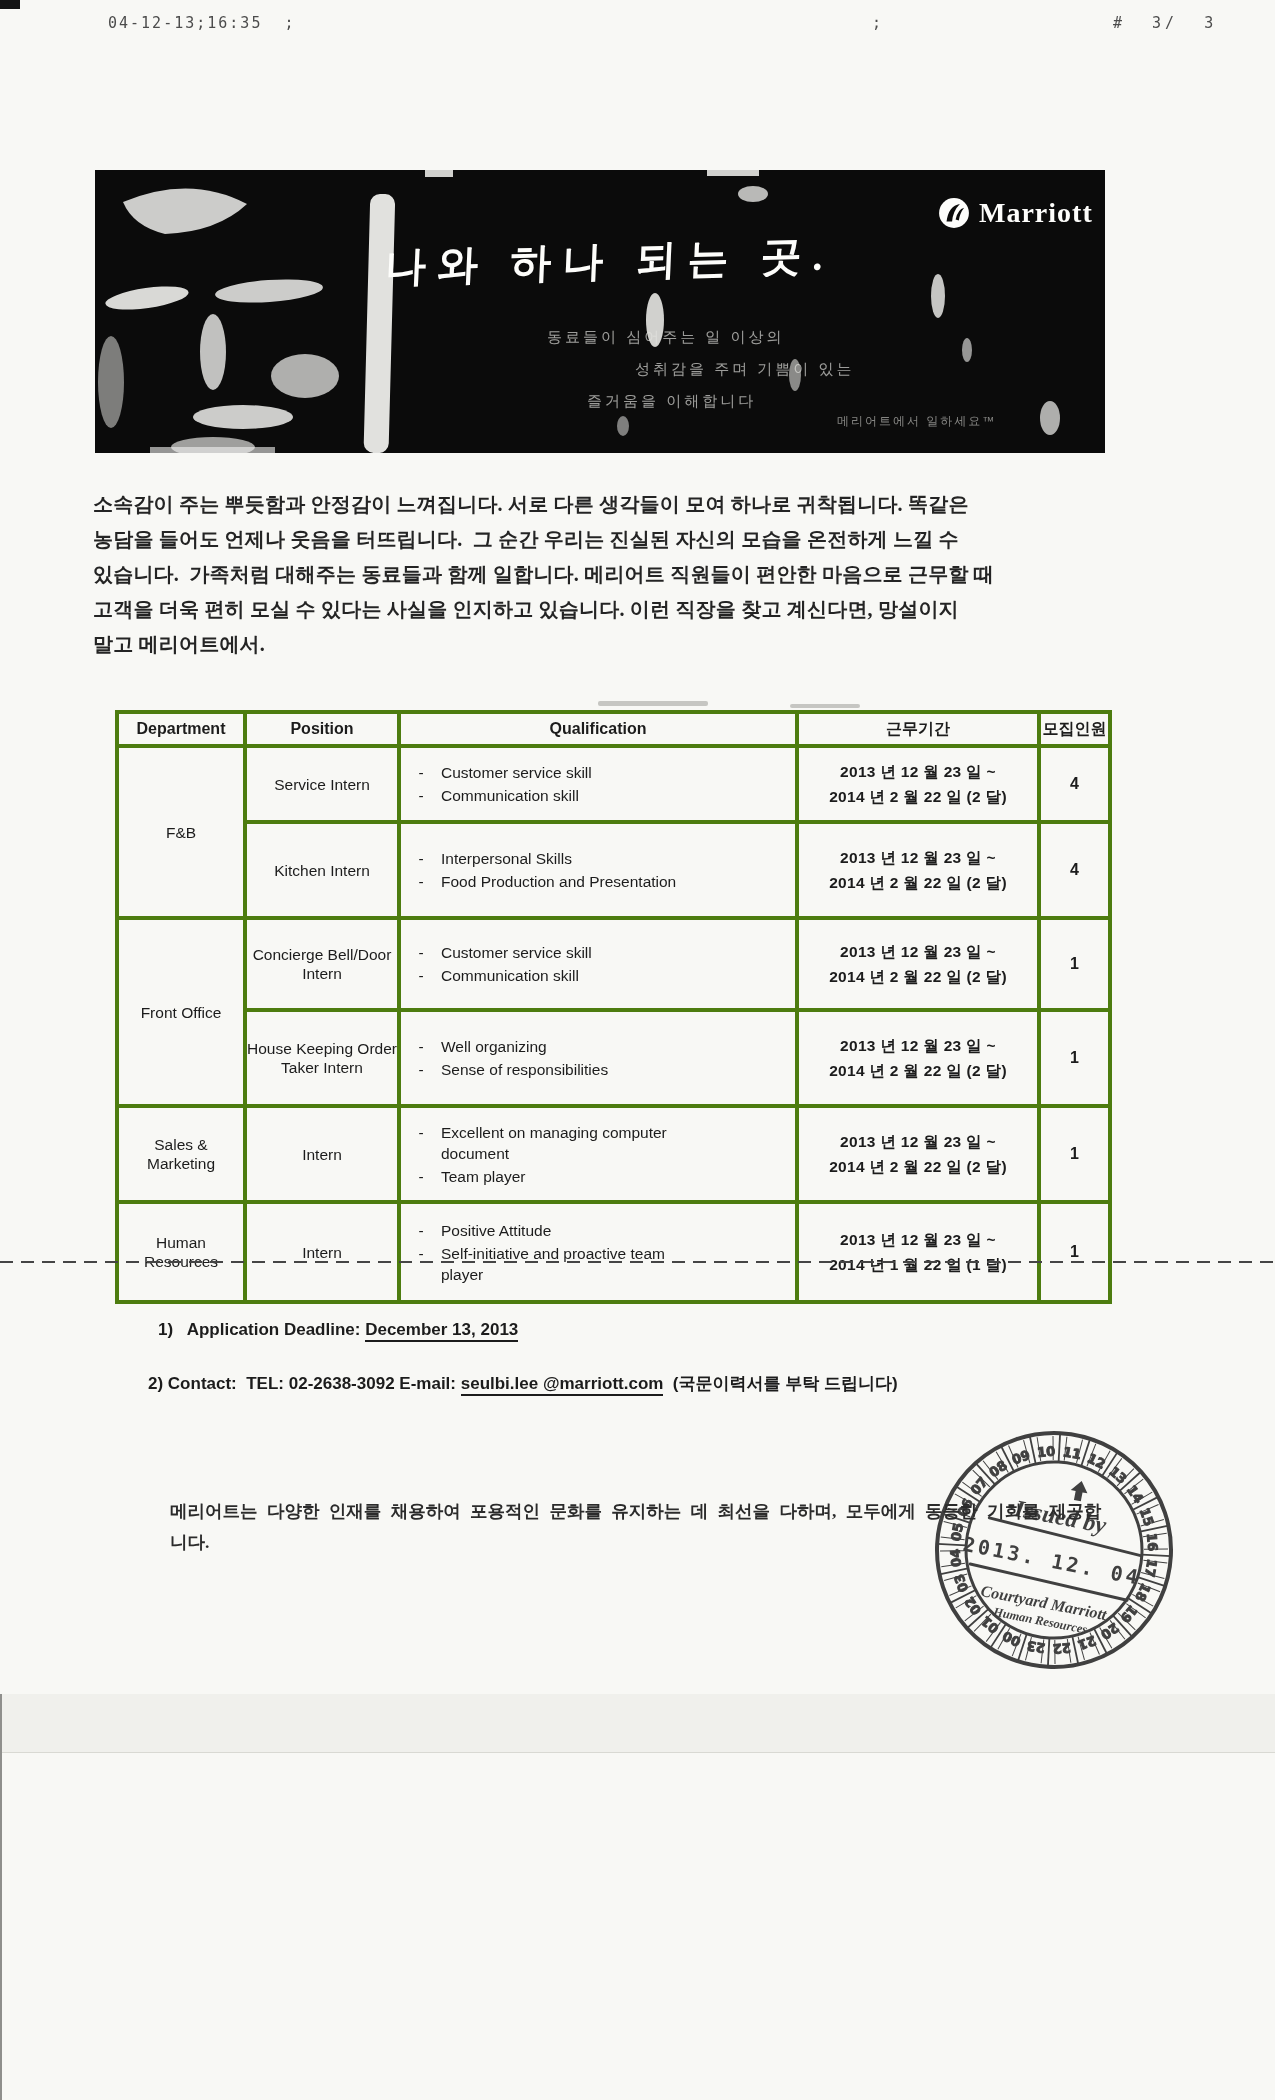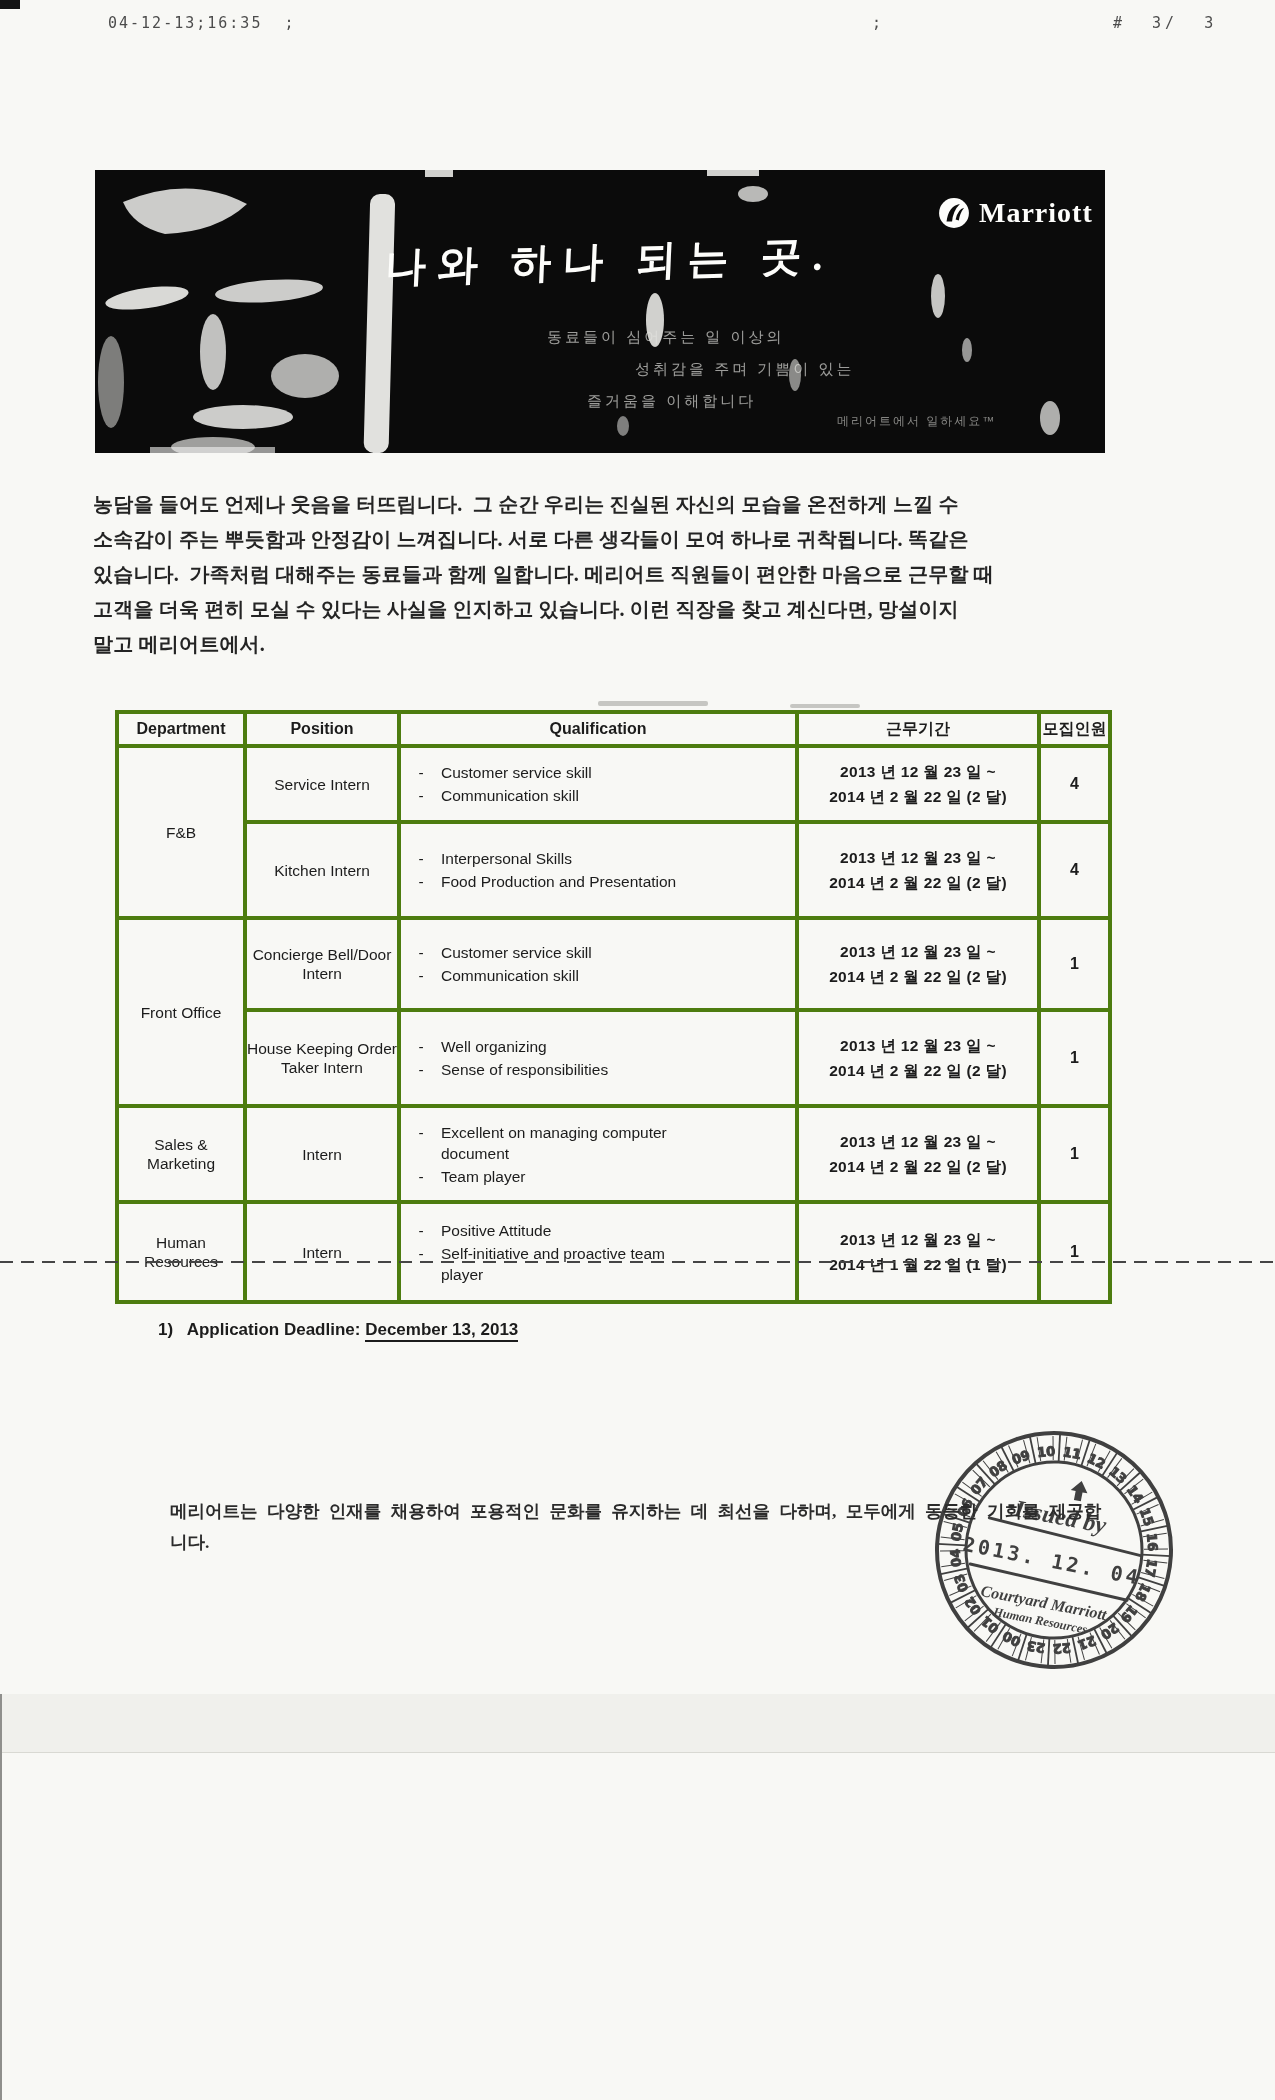--- a/index.html
+++ b/index.html
@@ -121,22 +121,22 @@
       <svg width="32" height="32" viewBox="0 0 30 30">
         <circle cx="15" cy="15" r="14" fill="#fdfdfb"></circle>
         <path d="M8 23 Q10 8 20.5 6.5 Q14 13 13.2 23 Z" fill="#0b0b0b"></path>
         <path d="M16.5 21 Q18.5 11.5 24.5 10 Q20.5 15 19.5 22 Z" fill="#0b0b0b"></path>
       </svg>
       <span class="logo-text">Marriott</span>
     </div>
   </div>
 
   <div class="intro">
+    <div>소속감이 주는 뿌듯함과 안정감이 느껴집니다. 서로 다른 생각들이 모여 하나로 귀착됩니다. 똑같은</div>
     <div>농담을 들어도 언제나 웃음을 터뜨립니다.  그 순간 우리는 진실된 자신의 모습을 온전하게 느낄 수</div>
-    <div>소속감이 주는 뿌듯함과 안정감이 느껴집니다. 서로 다른 생각들이 모여 하나로 귀착됩니다. 똑같은</div>
     <div>있습니다.  가족처럼 대해주는 동료들과 함께 일합니다. 메리어트 직원들이 편안한 마음으로 근무할 때</div>
     <div>고객을 더욱 편히 모실 수 있다는 사실을 인지하고 있습니다. 이런 직장을 찾고 계신다면, 망설이지</div>
     <div>말고 메리어트에서.</div>
   </div>
 
   <div class="smudge" style="left:598px;top:701px;width:110px;height:5px;"></div>
   <div class="smudge" style="left:790px;top:704px;width:70px;height:4px;"></div>
 
   <div class="table-wrap">
     <table class="recruit">
@@ -267,20 +267,21 @@
         </td>
         <td class="count">1</td>
       </tr>
     </tbody>
       </table>
   </div>
 
   <div class="dashline"></div>
 
   <div class="note note1"><span>1)   </span><span>Application Deadline: </span><span class="u">December 13, 2013</span></div>
+  <div class="note note2"><span>2) </span><span>Contact:  TEL: 02-2638-3092 E-mail: </span><span class="u">seulbi.lee @marriott.com</span><span>  (국문이력서를 부탁 드립니다)</span></div>
 
   <div class="bottom-para">메리어트는 다양한 인재를 채용하여 포용적인 문화를 유지하는 데 최선을 다하며, 모두에게 동등한 기회를 제공합니다.</div>
 
   <div class="stamp">
     <svg width="260" height="260" viewBox="0 0 260 260">
       <g transform="translate(130 130) rotate(3)" stroke="#2d2d2d" fill="none">
         <circle r="117" stroke-width="4"></circle>
         <circle r="88" stroke-width="3"></circle>
         <g id="stamp-ring">
             <text class="ring-num" transform="rotate(-157.5) translate(0 -98)" text-anchor="middle" dy="4">00</text>

